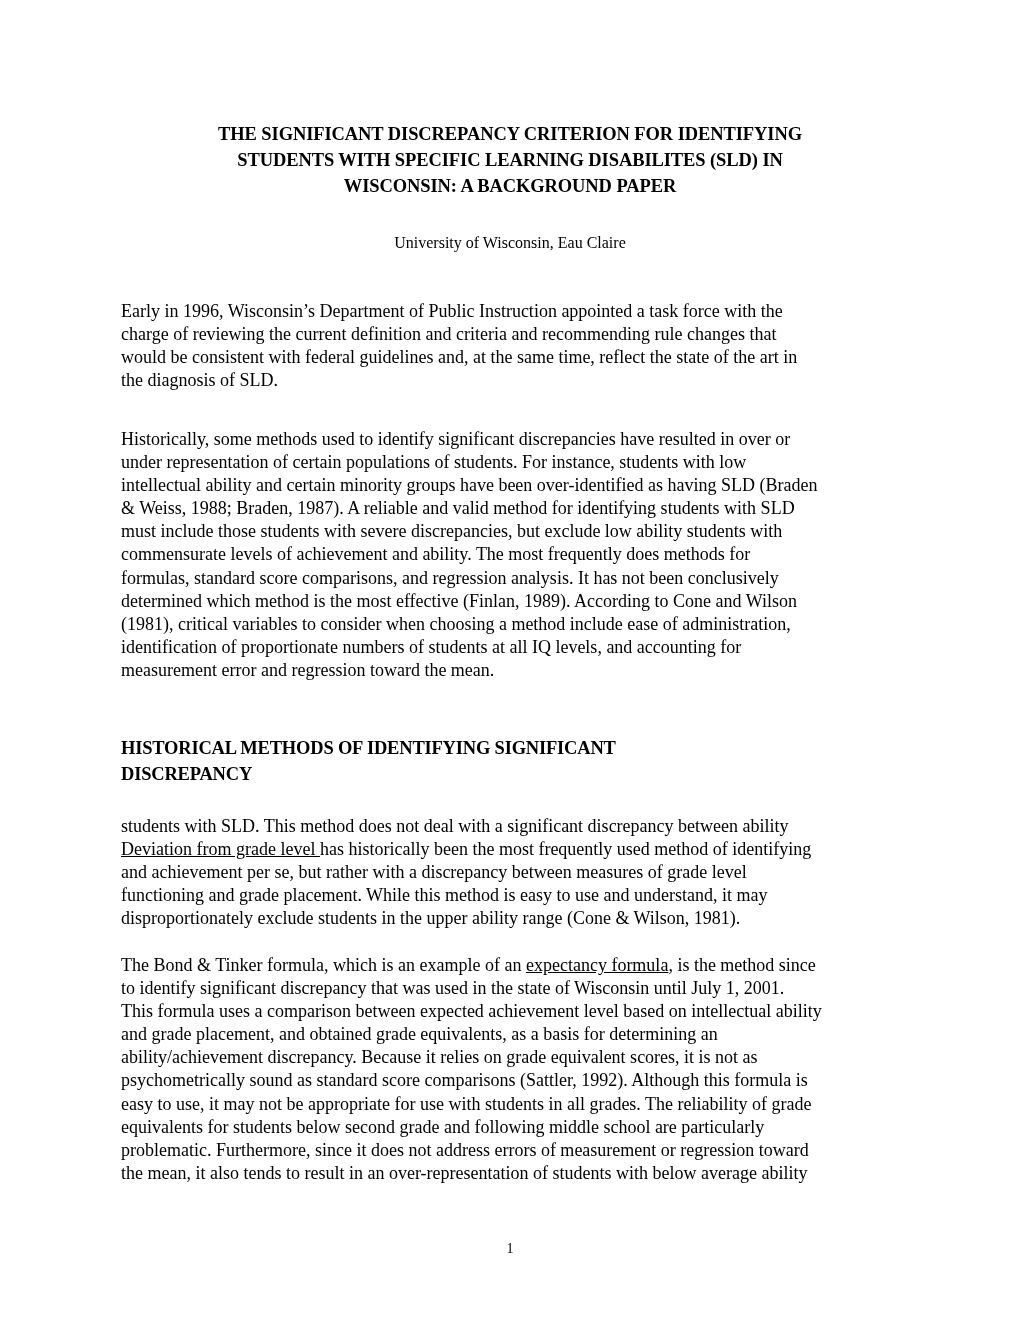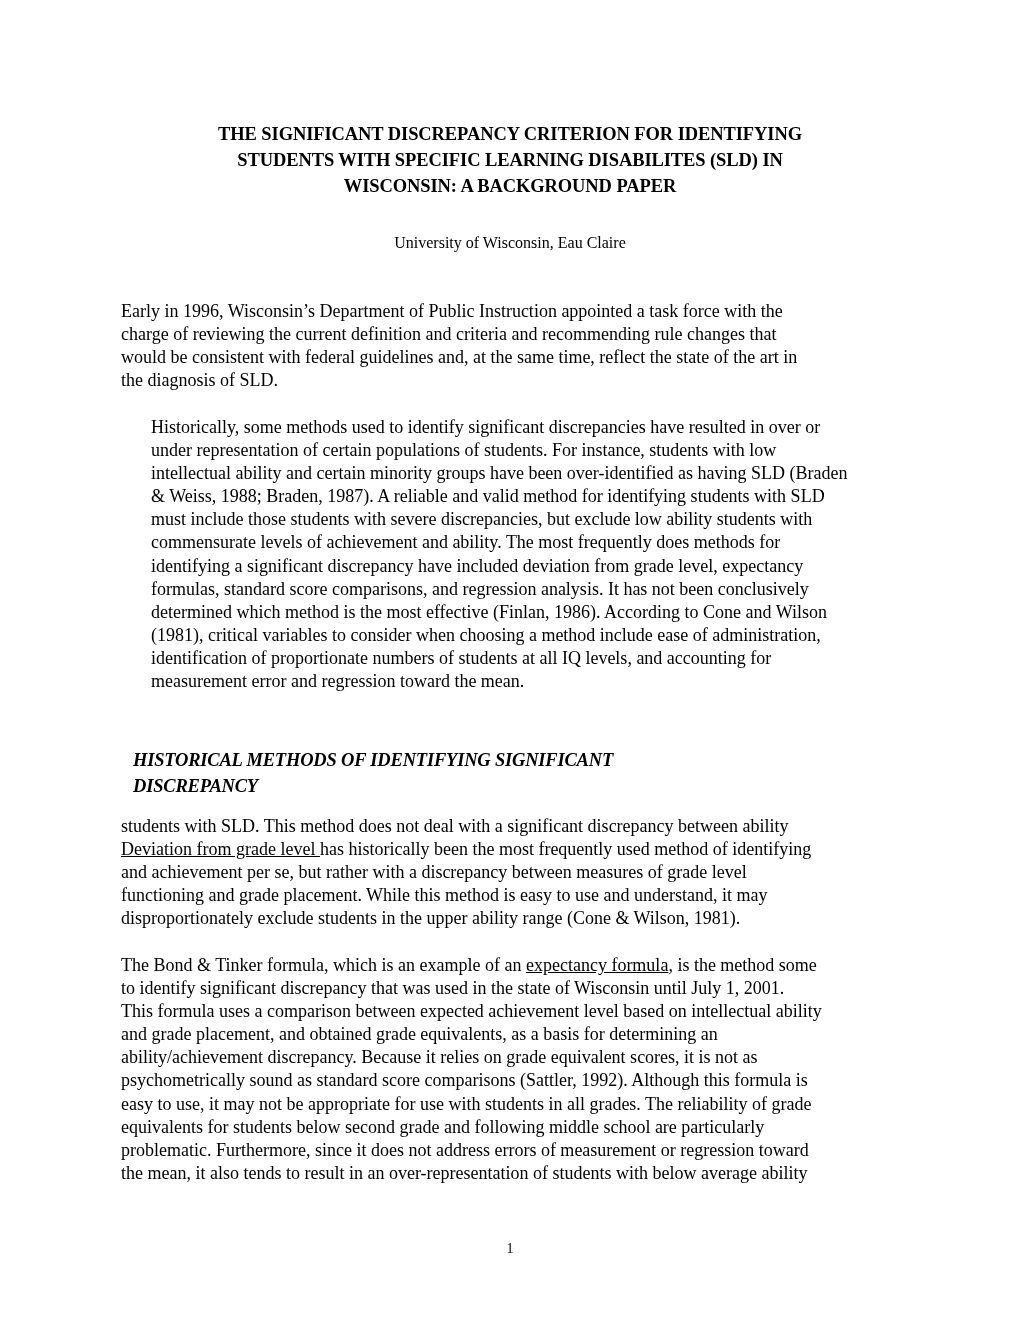--- a/index.html
+++ b/index.html
@@ -45,21 +45,21 @@
     .byline .line { display: block; white-space: nowrap; }
     .para {
       position: absolute;
       left: 121px;
       width: 800px;
       font-size: 18px;
       line-height: 23.1px;
     }
     .para .line { display: block; white-space: nowrap; }
     .p1 { top: 300px; }
-    .p2 { top: 416px; margin-left: 30px; }
+    .p2 { top: 428px; }
     .h2 {
       position: absolute;
       left: 121px;
       width: 800px;
       top: 735px;
       font-weight: bold;
       font-size: 18.5px;
       line-height: 26px;
       letter-spacing: -0.2px;
     }
@@ -99,43 +99,42 @@
     <span class="line">the diagnosis of SLD.</span>
   </div>
 
   <div class="para p2">
     <span class="line">Historically, some methods used to identify significant discrepancies have resulted in over or</span>
     <span class="line">under representation of certain populations of students.  For instance, students with low</span>
     <span class="line">intellectual ability and certain minority groups have been over-identified as having SLD (Braden</span>
     <span class="line">&amp; Weiss, 1988; Braden, 1987).  A reliable and valid method for identifying students with SLD</span>
     <span class="line">must include those students with severe discrepancies, but exclude low ability students with</span>
     <span class="line">commensurate levels of achievement and ability.  The most frequently does methods for</span>
-    <span class="line">identifying a significant discrepancy have included deviation from grade level, expectancy</span>
     <span class="line">formulas, standard score comparisons, and regression analysis.  It has not been conclusively</span>
-    <span class="line">determined which method is the most effective (Finlan, 1986).  According to Cone and Wilson</span>
+    <span class="line">determined which method is the most effective (Finlan, 1989).  According to Cone and Wilson</span>
     <span class="line">(1981), critical variables to consider when choosing a method include ease of administration,</span>
     <span class="line">identification of proportionate numbers of students at all IQ levels, and accounting for</span>
     <span class="line">measurement error and regression toward the mean.</span>
   </div>
 
-  <h2 class="h2" style="margin:12px;font-style:italic;">
+  <h2 class="h2" style="margin:0;">
     <span class="line">HISTORICAL METHODS OF IDENTIFYING SIGNIFICANT</span>
     <span class="line">DISCREPANCY</span>
   </h2>
 
   <div class="para p3">
     <span class="line">students with SLD.  This method does not deal with a significant discrepancy between ability</span>
     <span class="line"><span class="u">Deviation from grade level </span><span>has historically been the most frequently used method of identifying</span></span>
     <span class="line">and achievement per se, but rather with a discrepancy between measures of grade level</span>
     <span class="line">functioning and grade placement.  While this method is easy to use and understand, it may</span>
     <span class="line">disproportionately exclude students in the upper ability range (Cone &amp; Wilson, 1981).</span>
   </div>
 
   <div class="para p4">
-    <span class="line"><span>The Bond &amp; Tinker formula, which is an example of an </span><span class="u">expectancy formula</span><span>, is the method some</span></span>
+    <span class="line"><span>The Bond &amp; Tinker formula, which is an example of an </span><span class="u">expectancy formula</span><span>, is the method since</span></span>
     <span class="line">to identify significant discrepancy that was used in the state of Wisconsin until July 1, 2001.</span>
     <span class="line">This formula uses a comparison between expected achievement level based on intellectual ability</span>
     <span class="line">and grade placement, and obtained grade equivalents, as a basis for determining an</span>
     <span class="line">ability/achievement discrepancy.  Because it relies on grade equivalent scores, it is not as</span>
     <span class="line">psychometrically sound as standard score comparisons (Sattler, 1992).  Although this formula is</span>
     <span class="line">easy to use, it may not be appropriate for use with students in all grades.  The reliability of grade</span>
     <span class="line">equivalents for students below second grade and following middle school are particularly</span>
     <span class="line">problematic.  Furthermore, since it does not address errors of measurement or regression toward</span>
     <span class="line">the mean, it also tends to result in an over-representation of students with below average ability</span>
   </div>

